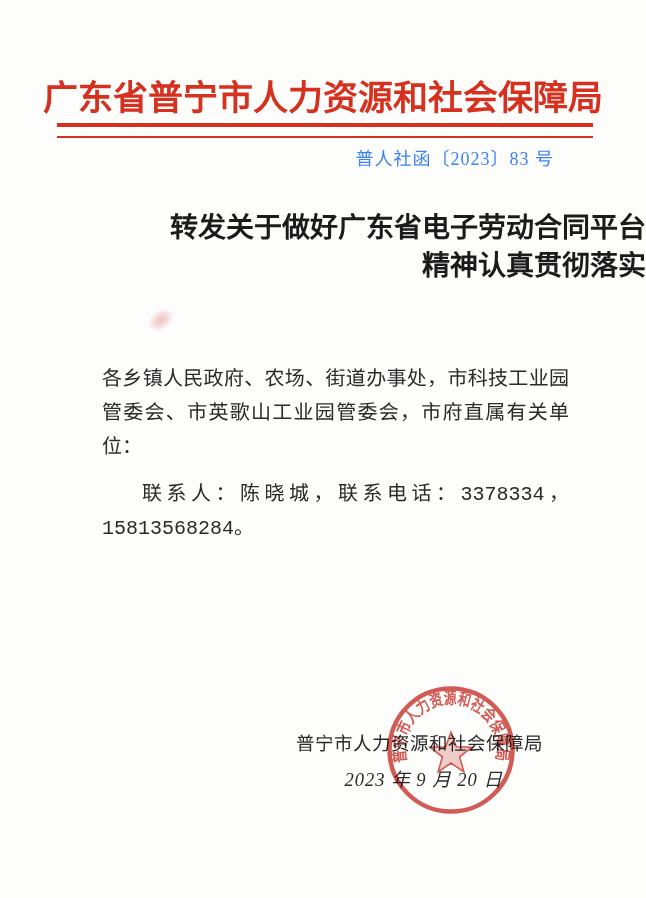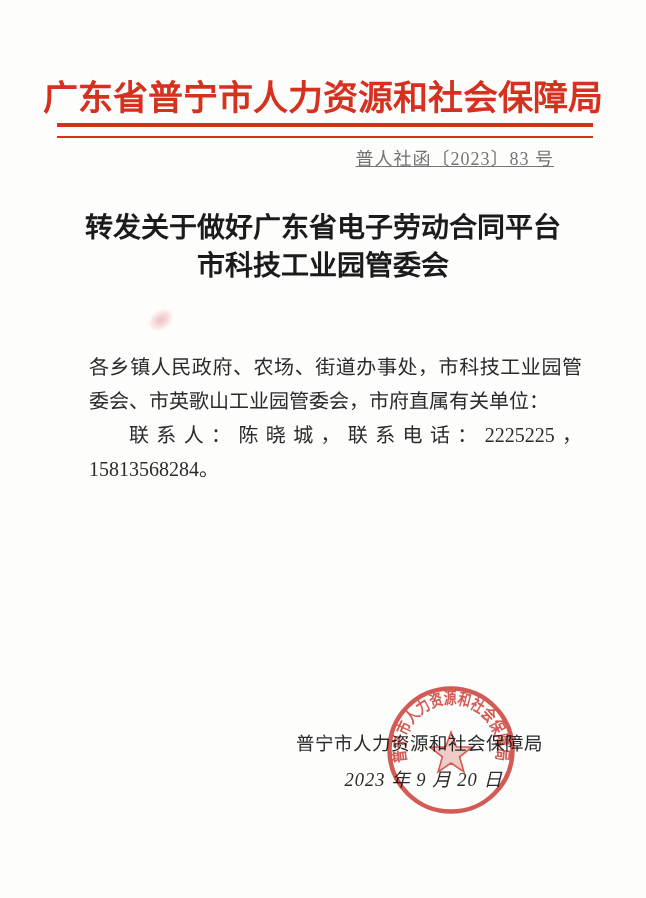--- a/index.html
+++ b/index.html
@@ -35,51 +35,50 @@
     border-top: 4px solid #d6301f;
     border-bottom: 2px solid #d6301f;
   }
 
   
   .doc-number {
     position: absolute;
     top: 144px;
     right: 92px;
     font-size: 18px;
-    color: #737373;
+    color: #3b82f6;
     letter-spacing: 1px;
     white-space: nowrap;
-    text-decoration: underline;
   }
 
   
   .notice-title {
     position: absolute;
     left: 0; right: 0;
     top: 209px;
-    text-align: center;
+    text-align: right;
     font-size: 28px;
     font-weight: bold;
     color: #1b1b1b;
     line-height: 38px;
   }
 
   
   .body-text {
     position: absolute;
     left: 89px;
     top: 350px;
     width: 493px;
     font-size: 20px;
     color: #2b2b2b;
     line-height: 34px;
     text-align: justify;
     text-align-last: left;
   }
-  .body-text p { margin: 0; }
+  .body-text p { margin: 13px; font-family: Liberation Mono, monospace; }
   .indent { text-indent: 2em; }
 
   
   .signature-agency {
     position: absolute;
     top: 729px;
     right: 103px;
     font-size: 18.5px;
     color: #2b2b2b;
     letter-spacing: 0.5px;
@@ -124,26 +123,26 @@
 
 <div class="page">
 
   <div class="agency-header">广东省普宁市人力资源和社会保障局</div>
   <div class="red-rule"></div>
 
   <div class="doc-number">普人社函〔2023〕83 号</div>
 
   <div class="notice-title">
     <div>转发关于做好广东省电子劳动合同平台</div>
-    <div>市科技工业园管委会</div>
+    <div>精神认真贯彻落实</div>
   </div>
 
   <div class="body-text">
     <p>各乡镇人民政府、农场、街道办事处，市科技工业园管委会、市英歌山工业园管委会，市府直属有关单位：</p>
-    <p class="indent">联系人：陈晓城，联系电话：2225225，15813568284。</p>
+    <p class="indent">联系人：陈晓城，联系电话：3378334，15813568284。</p>
   </div>
 
   <div class="signature-agency">普宁市人力资源和社会保障局</div>
   <div class="signature-date">2023 年 9 月 20 日</div>
 
   <svg class="official-seal" viewBox="0 0 136 136" xmlns="http://www.w3.org/2000/svg">
     <defs>
       <path id="sealTextArc" d="M 23.6 79.9 A 46 46 0 1 1 112.4 79.9" fill="none"></path>
     </defs>
     <circle cx="68" cy="68" r="61.5" fill="none" stroke="#ce453e" stroke-width="4.5"></circle>

